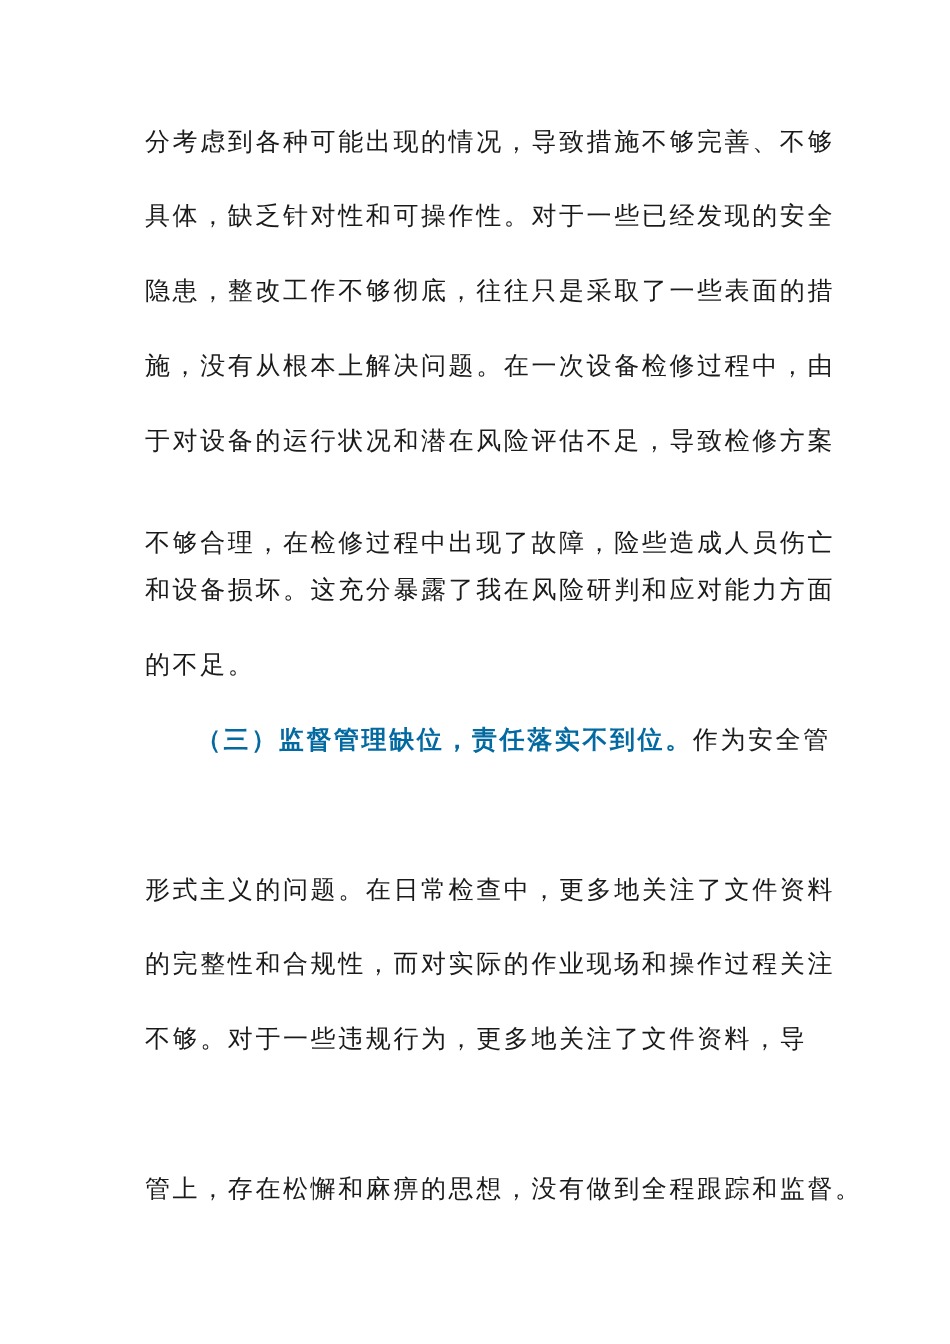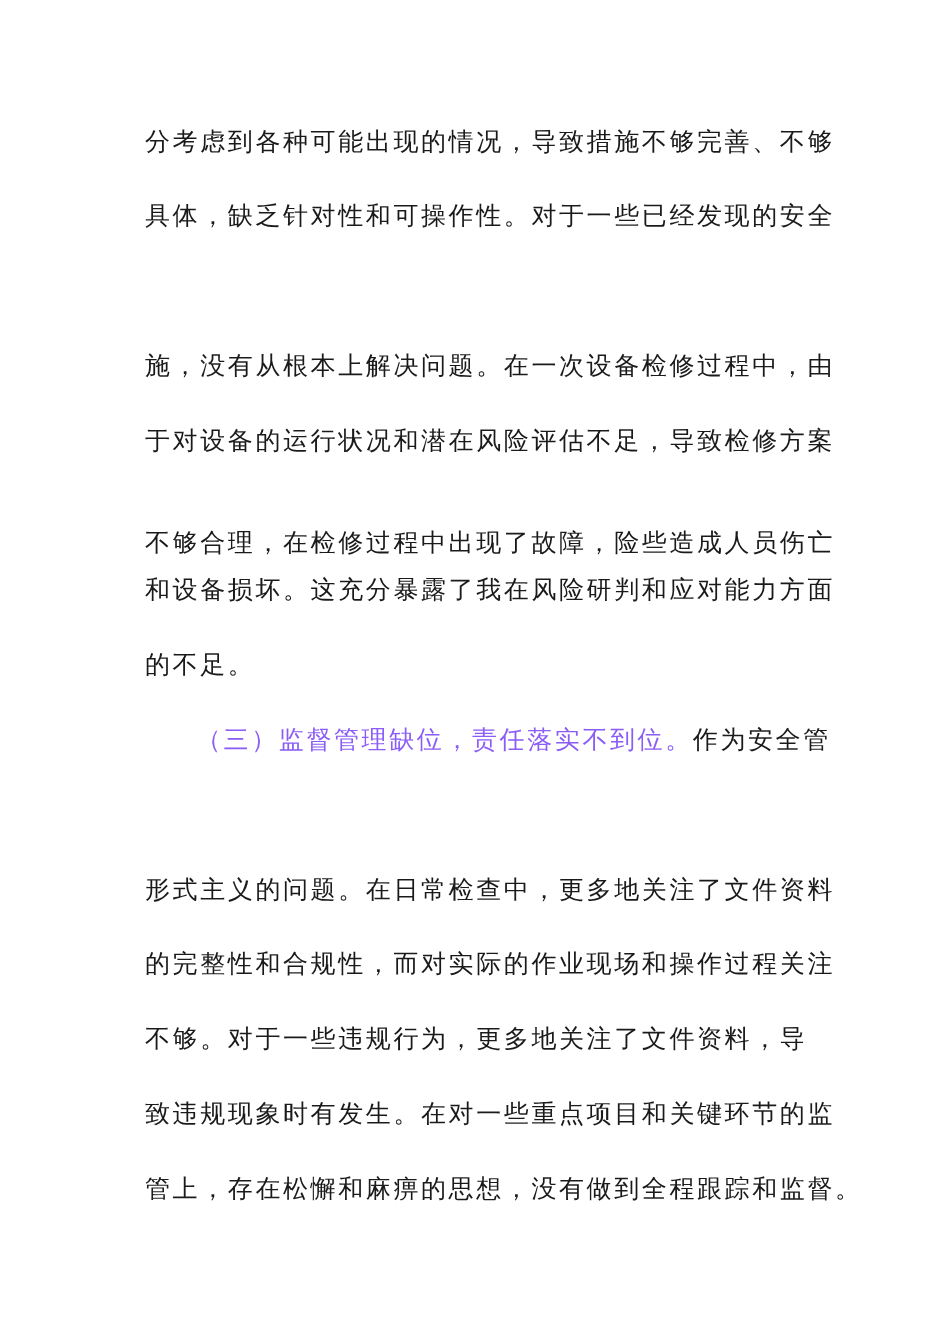--- a/index.html
+++ b/index.html
@@ -9,36 +9,36 @@
     position: absolute;
     left: 145px;
     white-space: nowrap;
     font-family: "DejaVu Serif", "Liberation Serif", serif;
     font-size: 25px;
     letter-spacing: 2.6px;
     color: #1a1a1a;
     line-height: 30px;
   }
   .indent { left: 196px; }
-  .bold { font-weight: normal; color: #8b5cf6; }
+  .bold { font-weight: bold; color: #0369a1; }
 </style>
 </head>
 <body>
 
 <div class="page">
   <div class="line" style="top:127px">分考虑到各种可能出现的情况，导致措施不够完善、不够</div>
   <div class="line" style="top:201px">具体，缺乏针对性和可操作性。对于一些已经发现的安全</div>
+  <div class="line" style="top:276px">隐患，整改工作不够彻底，往往只是采取了一些表面的措</div>
   <div class="line" style="top:351px">施，没有从根本上解决问题。在一次设备检修过程中，由</div>
   <div class="line" style="top:426px">于对设备的运行状况和潜在风险评估不足，导致检修方案</div>
   <div class="line" style="top:528px">不够合理，在检修过程中出现了故障，险些造成人员伤亡</div>
   <div class="line" style="top:575px">和设备损坏。这充分暴露了我在风险研判和应对能力方面</div>
   <div class="line" style="top:650px">的不足。</div>
 
   <div class="line indent" style="top:725px">
     <span class="bold">（三）监督管理缺位，责任落实不到位。</span><span>作为安全管</span>
   </div>
 
   <div class="line" style="top:949px">的完整性和合规性，而对实际的作业现场和操作过程关注</div>
   <div class="line" style="top:875px">形式主义的问题。在日常检查中，更多地关注了文件资料</div>
   <div class="line" style="top:1024px">不够。对于一些违规行为，更多地关注了文件资料，导</div>
-  <div class="line" style="top:1099px">致违规现象时有发生。在对一些重点项目和关键环节的监</div>
   <div class="line" style="top:1174px">管上，存在松懈和麻痹的思想，没有做到全程跟踪和监督。</div>
 </div>
 
 </body></html>

